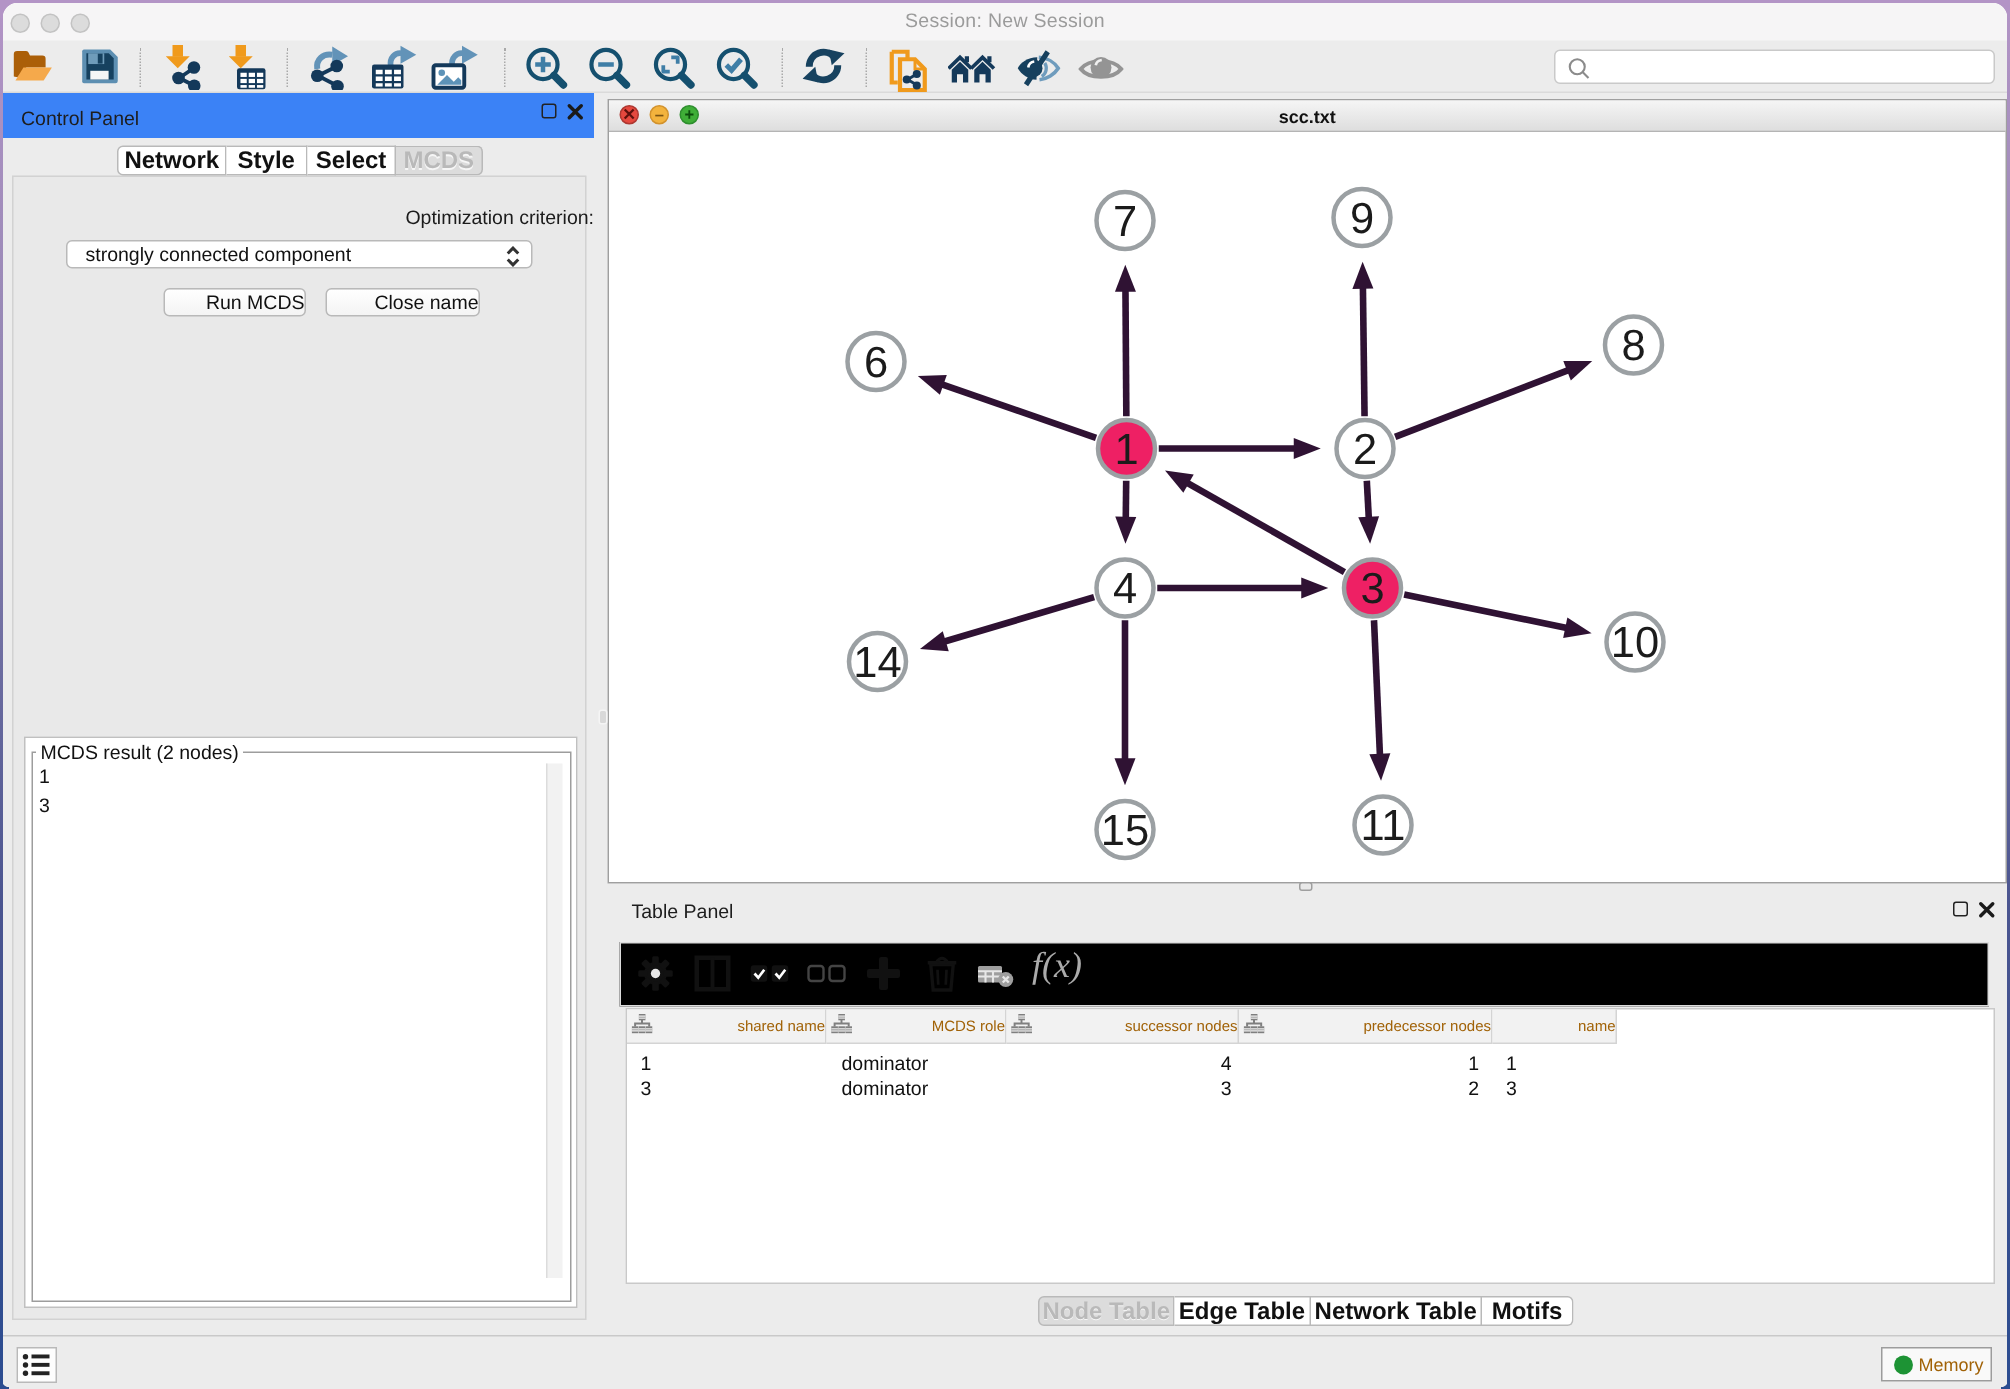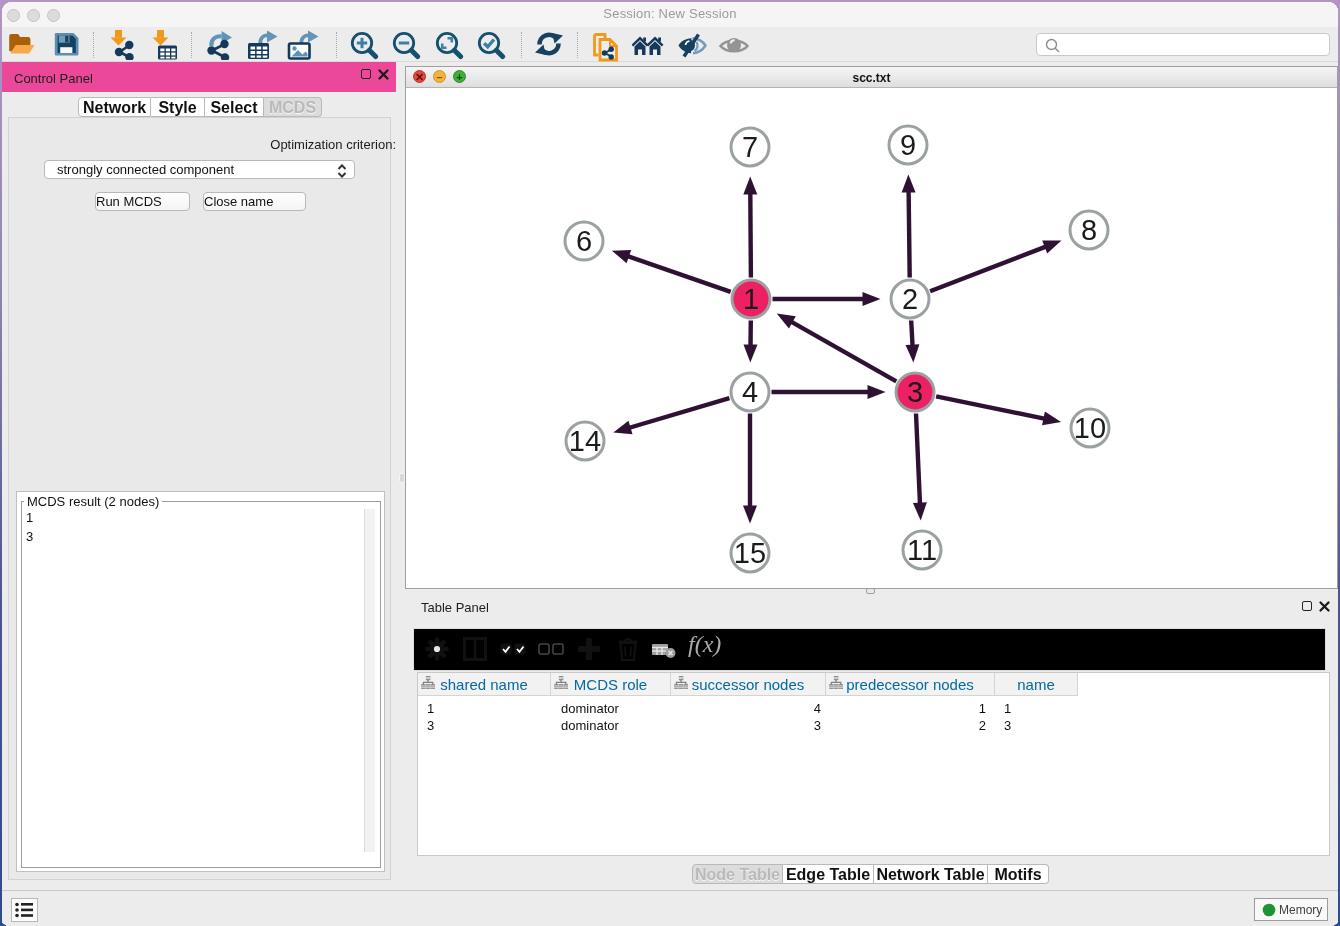--- a/index.html
+++ b/index.html
@@ -12,59 +12,59 @@
 #titlebar .dot { width:13px; height:13px; border-radius:50%; background:#dcdcdc; border:1px solid #c3c3c3; top:7px; }
 #wintitle { width:100%; text-align:center; top:4px; font-size:13px; color:#9b9b9b; letter-spacing:0.2px;}
 
 
 #toolbar { left:0; top:29px; width:1340px; height:33px; background:#ececec; border-bottom:1px solid #dadada;}
 .tbsep { top:3px; width:0; height:26px; border-left:1px dotted #a9a9a9; }
 .tbico { top:1px; }
 #searchbox { left:1036px; top:4px; width:294px; height:23px; background:#fff; border:1px solid #c9c9c9; border-radius:4px; }
 
 
-#cp-header { left:0; top:62px; width:396px; height:30px; background:#ec4899; }
+#cp-header { left:0; top:62px; width:396px; height:30px; background:#3b82f6; }
 #cp-title { left:14px; top:9px; font-size:13px; color:#1d1d1d; }
 #cp-body { left:8px; top:117px; width:383px; height:763px; background:#e9e9e9; border:1px solid #d2d2d2; }
 .tabrow { height:20px; font-size:16px; font-weight:bold; color:#111; }
 .tab { float:left; height:20px; line-height:20px; text-align:center; background:#fff; border:1px solid #b9b9b9; border-left:none; }
 .tab.first { border-left:1px solid #b9b9b9; border-radius:4px 0 0 4px; }
 .tab.last { border-radius:0 4px 4px 0; }
 .tab.etched { background:#dcdcdc; color:#b9b9b9; text-shadow:0 1px 0 #f6f6f6; }
 #cp-tabs { left:78px; top:97px; }
 #opt-label { left:0px; top:137px; width:396px; text-align:right; font-size:13px; color:#1b1b1b; }
 #combo { left:44px; top:160px; width:311px; height:19px; background:#fff; border:1px solid #b9b9b9; border-radius:4px; font-size:13px; color:#111; line-height:17px; padding-left:12px; }
-.btn { height:19px; background:linear-gradient(#ffffff,#f4f4f4); border:1px solid #b9b9b9; border-radius:4px; text-align:left; font-size:13px; color:#111; line-height:17px; }
+.btn { height:19px; background:linear-gradient(#ffffff,#f4f4f4); border:1px solid #b9b9b9; border-radius:4px; text-align:right; font-size:13px; color:#111; line-height:17px;margin-left:14px; }
 #btn-run { left:95px; top:192px; width:95px; }
 #btn-close { left:203px; top:192px; width:103px; }
 #mcds-box { left:16px; top:491px; width:369px; height:381px; background:#fff; border:1px solid #c0c0c0;}
 #mcds-group { left:4px; top:9px; width:360px; height:367px; border:1px solid #9d9d9d; }
 #mcds-label { left:7px; top:2px; background:#fff; padding:0 3px; font-size:13px; color:#111; }
 #mcds-text { left:2px; top:16px; width:345px; font-size:13px; color:#111; line-height:19px; padding-left:7px; }
 #mcds-sb { left:347px; top:17px; width:11px; height:343px; background:#f2f2f2; border-left:1px solid #dcdcdc; }
 
 
 #net-win { left:405px; top:66px; width:933px; height:523px; background:#fff; border:1px solid #9f9f9f; }
 #net-title { left:0; top:0; width:100%; height:21px; background:linear-gradient(#f5f5f5,#dedede); border-bottom:1px solid #b4b4b4; }
 #net-title .t { width:100%; text-align:center; top:4px; font-size:12px; color:#111; font-weight:bold;}
 .tl { width:13px; height:13px; border-radius:50%; top:3px; font-size:11px; font-weight:bold; text-align:center; line-height:12px; }
 
 
 #tp { left:405px; top:597px; width:933px; height:283px; background:#ececec; }
 #tp-title { left:16px; top:3px; font-size:13px; color:#1d1d1d; }
 #tp-toolbar { left:8px; top:31px; width:913px; height:43px; background:#000000; border:1px solid #dcdcdc; }
 #tp-table { left:12px; top:75px; width:913px; height:184px; background:#fff; border:1px solid #c9c9c9; }
-.th { position:absolute; top:0; height:23px; background:#f2f2f2; border-right:1px solid #d4d4d4; border-bottom:1px solid #d4d4d4; font-size:15px; color:#0369a1; text-align:center; line-height:23px; }
+.th { position:absolute; top:0; height:23px; background:#f2f2f2; border-right:1px solid #d4d4d4; border-bottom:1px solid #d4d4d4; font-size:10px; color:#a16207; text-align:right; line-height:23px; }
 .td { position:absolute; font-size:13px; color:#111; }
 #tp-tabs { left:287px; top:267px; }
 
 
 #statusbar { left:0; top:890px; width:1340px; height:36px; background:#ececec; border-top:1px solid #c9c9c9; }
 #listbtn { left:11px; top:7px; width:27px; height:24px; background:#fdfdfd; border:1px solid #b9b9b9; }
-#membtn { left:1254px; top:7px; width:74px; height:23px; background:#f9f9f9; border:1px solid #9c9c9c; font-size:12px; color:#404040; }
+#membtn { left:1254px; top:7px; width:74px; height:23px; background:#f9f9f9; border:1px solid #9c9c9c; font-size:12px; color:#a16207; }
 .floaticon { width:10px; height:10px; border:1.5px solid #222; border-radius:2px; }
 </style>
 </head>
 <body>
 
 <div id="titlebar" class="abs">
   <div id="wintitle" class="abs">Session: New Session</div>
   <div class="dot abs" style="left:7px;"></div>
   <div class="dot abs" style="left:27px;"></div>
   <div class="dot abs" style="left:47px;"></div>

